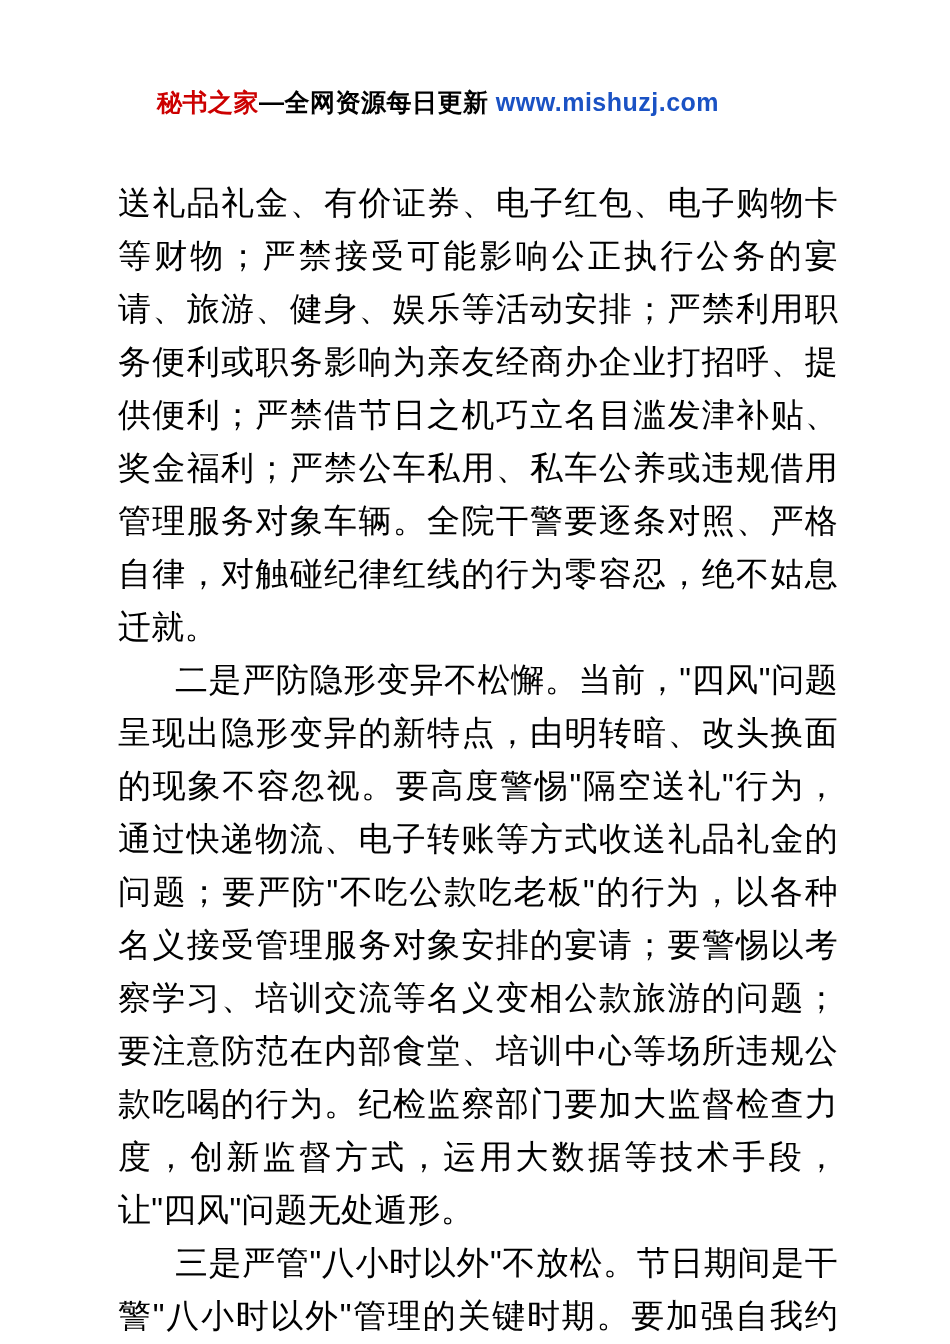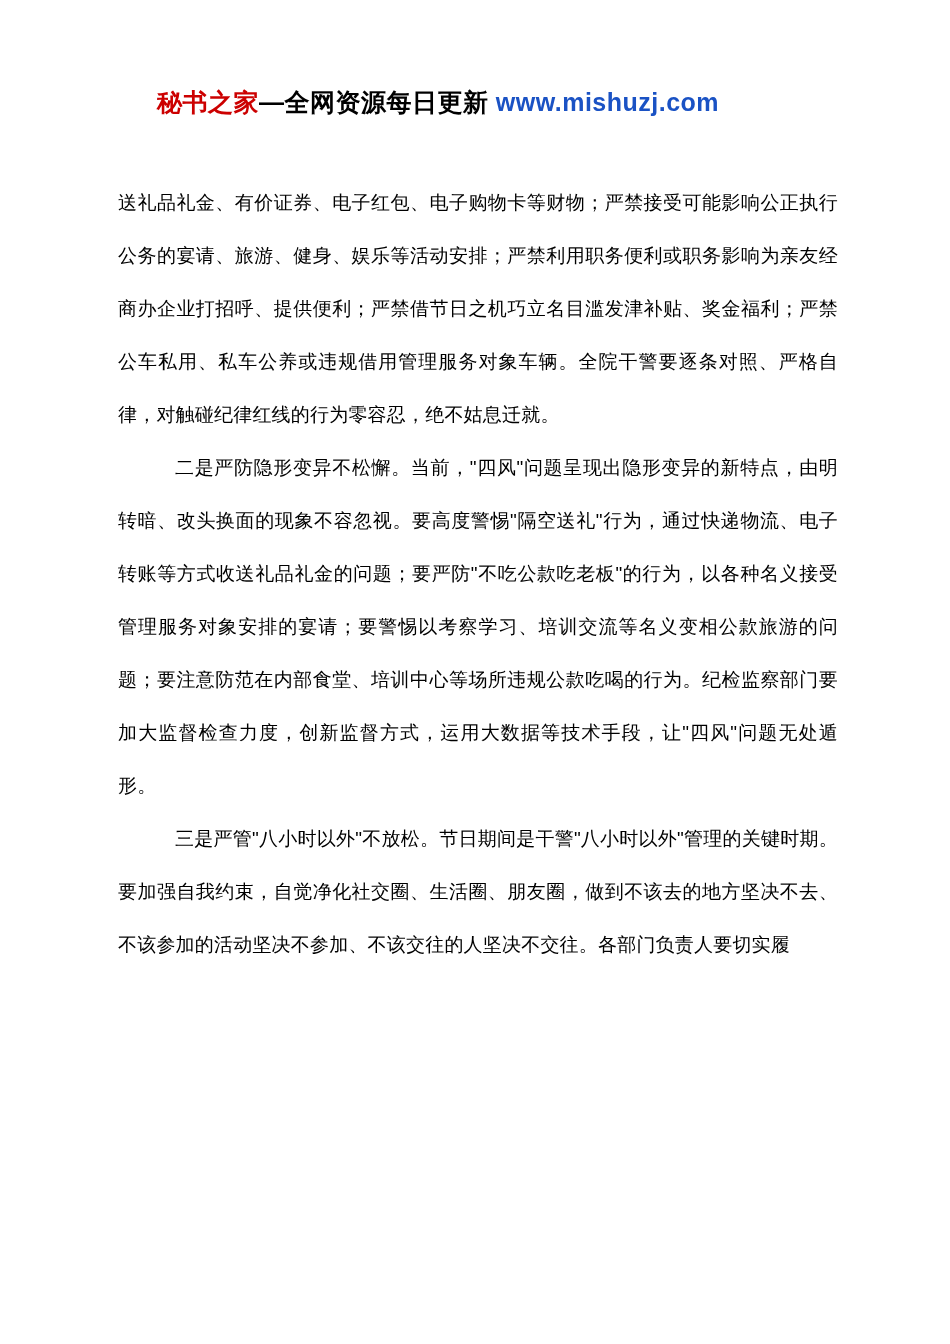--- a/index.html
+++ b/index.html
@@ -41,21 +41,21 @@
   .header .site {
     color: #1a52c4;
   }
   .content {
     position: absolute;
     top: 176px;
     left: 118px;
     width: 720px;
   }
   .para {
-    font-size: 19px;
+    font-size: 33px;
     line-height: 53px;
     text-align: justify;
     text-justify: inter-ideograph;
     letter-spacing: 0.2px;
     margin: 0 0 0 0;
     word-break: break-all;
   }
   .para.indent {
     text-indent: 57px;
   }

